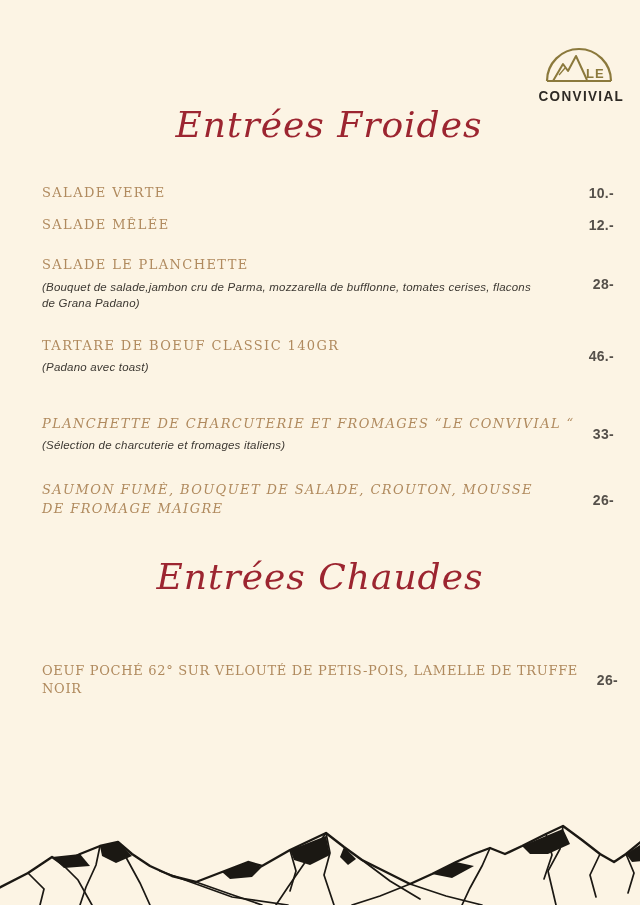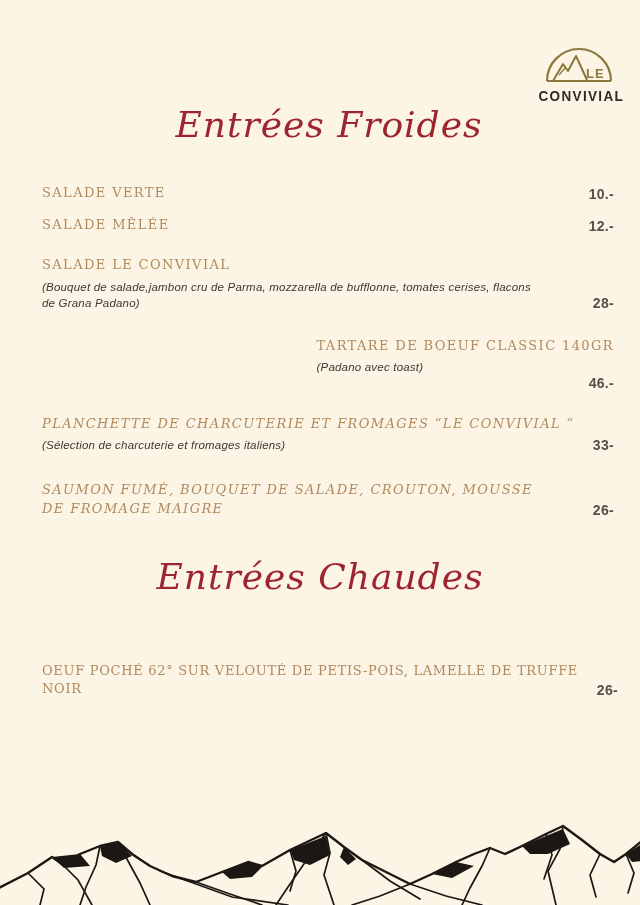--- a/index.html
+++ b/index.html
@@ -30,21 +30,21 @@
     font-family:"DejaVu Serif", serif;
     font-style:italic; font-weight:500;
     font-size:36px; color:#9c2530; letter-spacing:1px;
   }
   .title-froides { top:104px;padding-left:18px; }
   .title-chaudes { top:556px; }
 
   
   .items { position:absolute; left:42px; right:26px; top:184px; }
   .menu-item {
-    display:flex; justify-content:space-between; align-items:flex-end;
+    display:flex; justify-content:space-between; align-items:center;
   }
   .item-name {
     font-family:"DejaVu Serif", serif;
     font-size:13px; letter-spacing:1.4px;
     color:#b08a5e; line-height:1.4;
   }
   .italic .item-name { font-style:italic; }
   .item-desc {
     font-family:"Liberation Sans", sans-serif;
     font-style:italic; font-size:11.5px; color:#3c3832;
@@ -52,21 +52,21 @@
     max-width:505px;
   }
   .item-price {
     font-family:"Liberation Sans", sans-serif;
     font-weight:700; font-size:14px; color:#55504a;
     letter-spacing:0.3px; white-space:nowrap; padding-left:10px;
   }
   .mi-1 { margin-bottom:14px; }
   .mi-2 { margin-bottom:22px;gap:32px; }
   .mi-3 { margin-bottom:26px; }
-  .mi-4 { margin-bottom:24px;flex-direction:column; }
+  .mi-4 { margin-bottom:40px; }
   .mi-5 { margin-bottom:28px; }
   .mi-6 .item-name { max-width:500px; }
 
   .items-chaudes { position:absolute; left:42px; right:22px; top:662px; }
   .items-chaudes .item-name { letter-spacing:0.7px; }
 
   
   .mountains { position:absolute; left:0; bottom:0; width:640px; height:96px; }
 </style>
 </head>
@@ -94,21 +94,21 @@
       <div class="item-price">10.-</div>
     </div>
 
     <div class="menu-item mi-2">
       <div class="item-name">SALADE MÊLÉE</div>
       <div class="item-price">12.-</div>
     </div>
 
     <div class="menu-item mi-3">
       <div class="item-main">
-        <div class="item-name">SALADE LE CONVIVIAL</div>
+        <div class="item-name">SALADE LE PLANCHETTE</div>
         <div class="item-desc">(Bouquet de salade,jambon cru de Parma, mozzarella de bufflonne, tomates cerises, flacons de Grana Padano)</div>
       </div>
       <div class="item-price">28-</div>
     </div>
 
     <div class="menu-item mi-4">
       <div class="item-main">
         <div class="item-name">TARTARE DE BOEUF CLASSIC 140GR</div>
         <div class="item-desc">(Padano avec toast)</div>
       </div>

